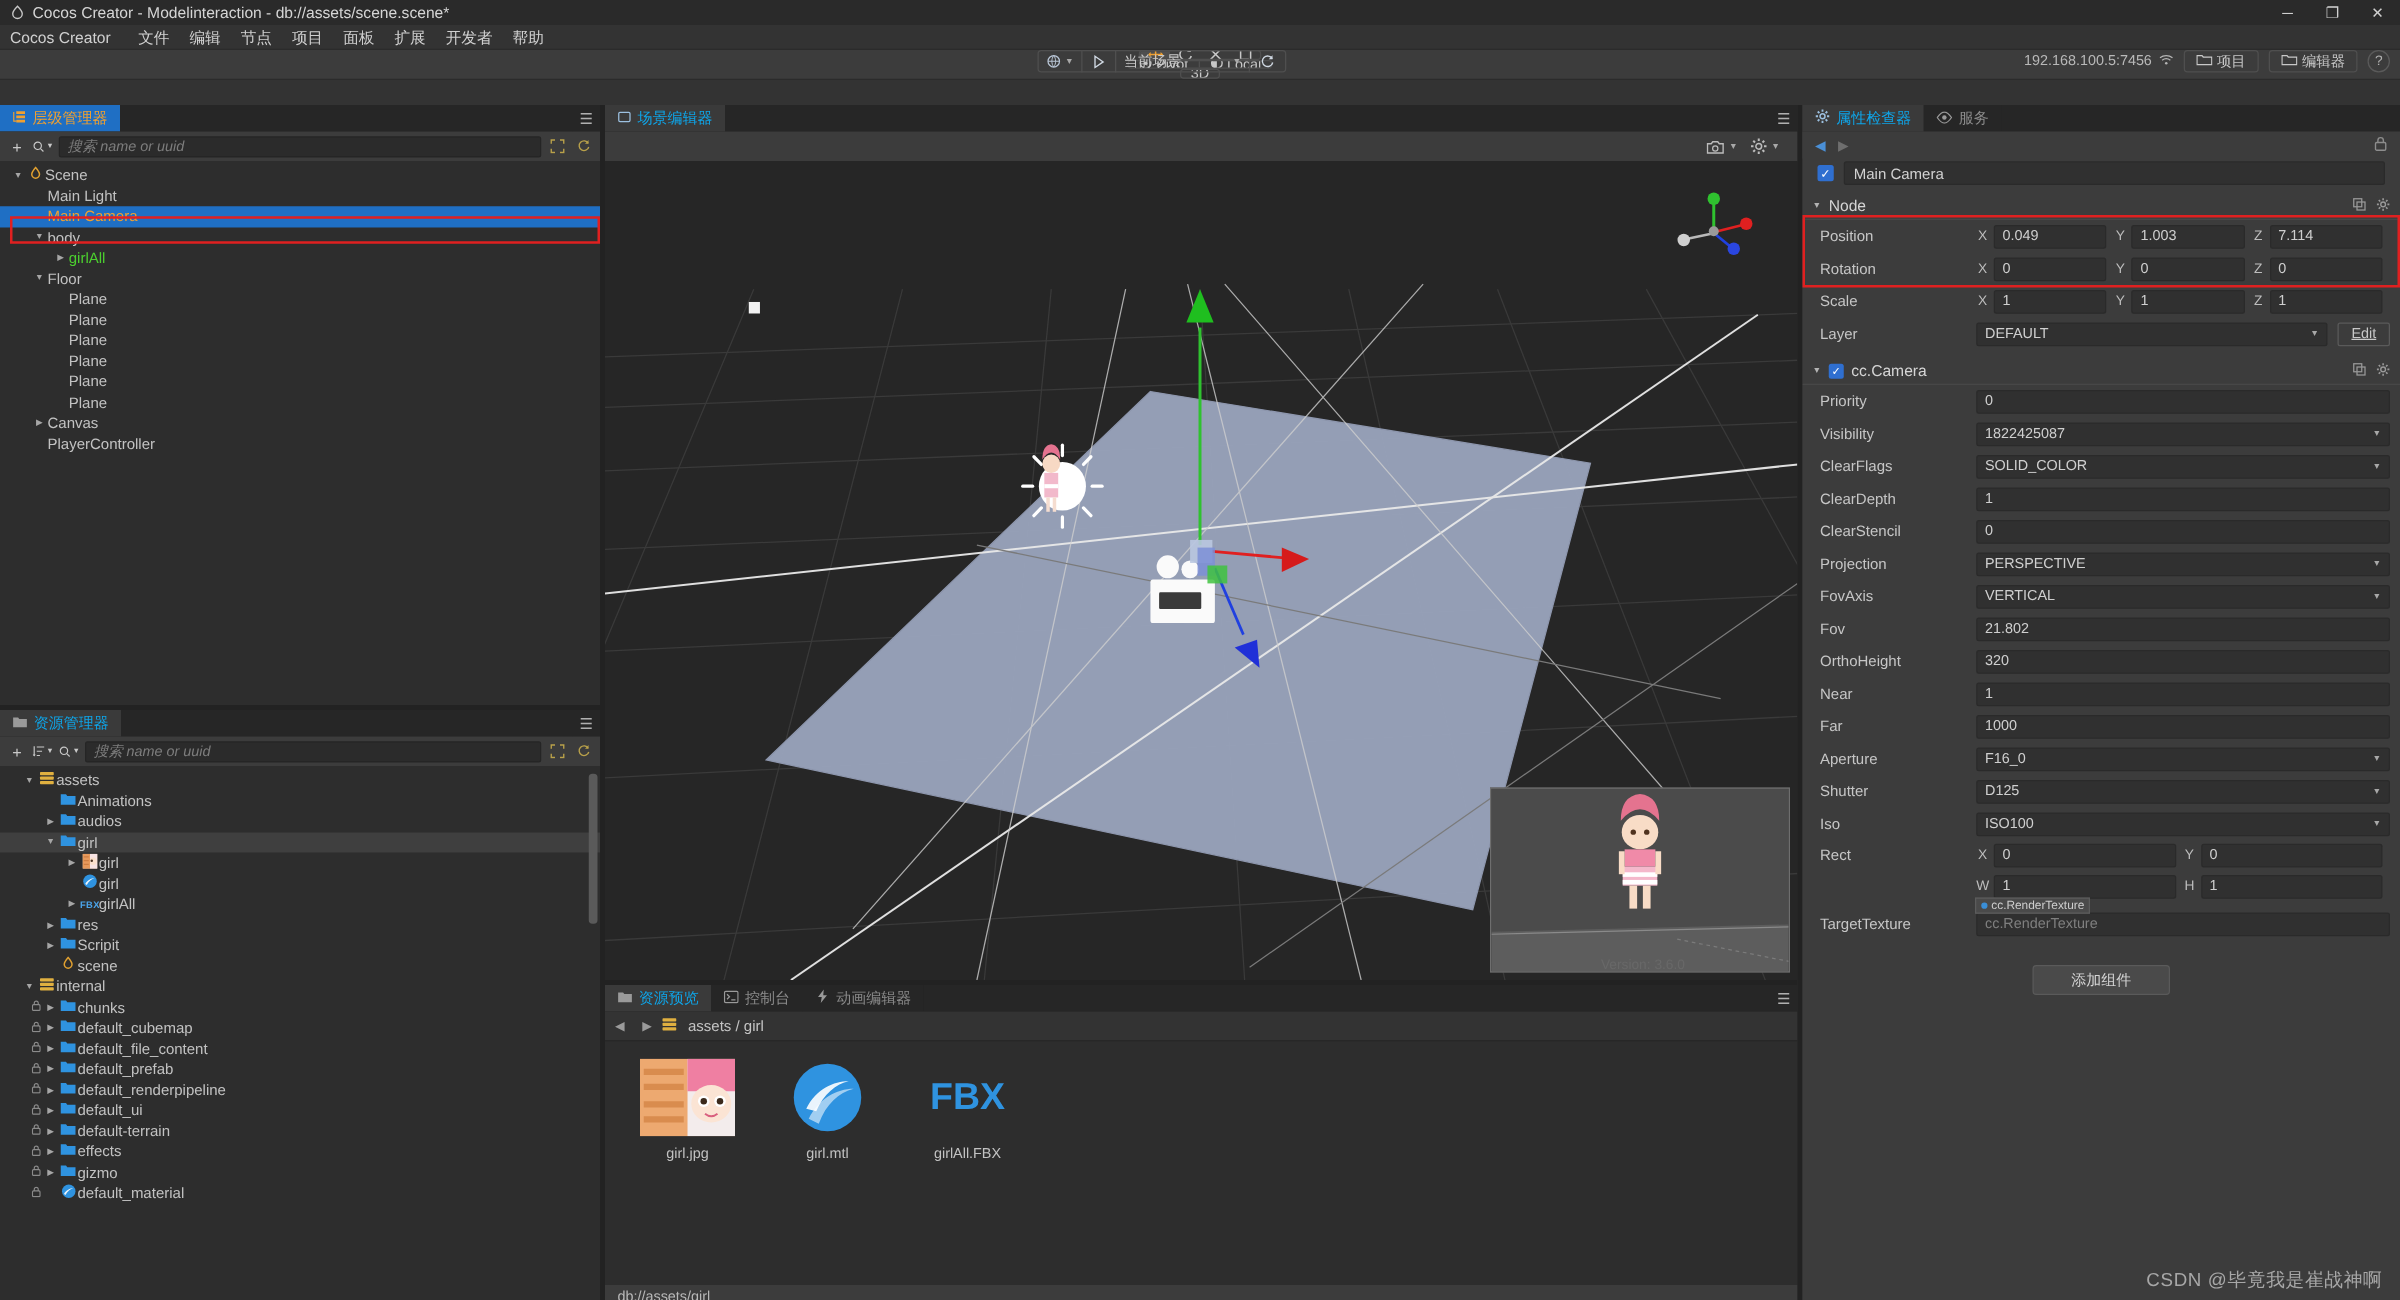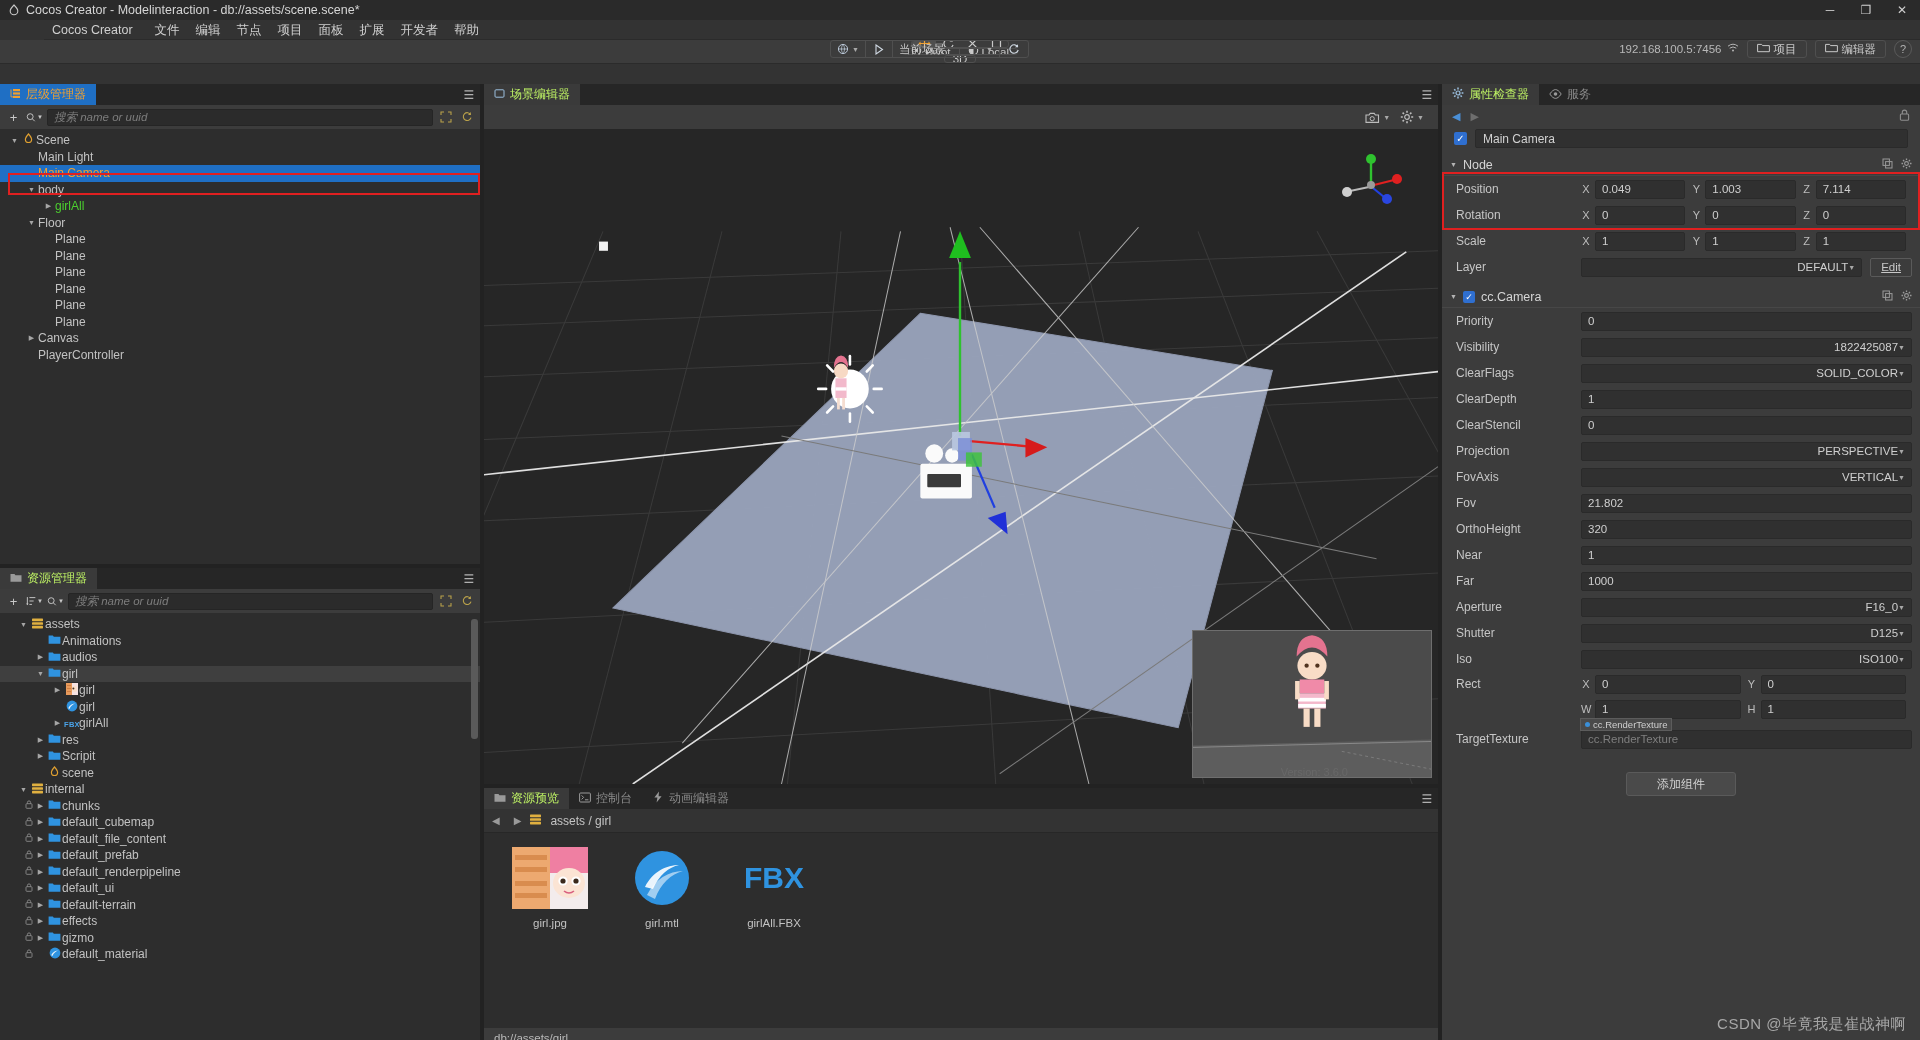--- a/index.html
+++ b/index.html
@@ -26,21 +26,21 @@
   .titlebar .ttext { font-size: 12.5px; color: #d5d5d5; }
   .winbtns { position: absolute; right: 0; top: 0; height: 20px; display: flex; }
   .winbtn {
     width: 36px; height: 20px; display: flex; align-items: center; justify-content: center;
     color: #d0d0d0; font-size: 12px;
   }
 
   
   .menubar {
     height: 20px; background: #333; display: flex; align-items: center;
-    padding-left: 8px; gap: 0px; border-bottom: 1px solid #2b2b2b; margin-left: 44px;
+    padding-left: 8px; gap: 0px; border-bottom: 1px solid #2b2b2b;
   }
   .menubar .mi { padding: 0 8px; font-size: 12.5px; color: #d0d0d0; line-height: 20px; }
   .menubar .mi.brand { color: #d0d0d0; padding-left: 0; padding-right: 14px; }
 
   
   .toolbar {
     height: 24px; background: #3c3c3c; display: flex; align-items: center;
     padding: 0 6px; position: relative; border-bottom: 1px solid #2b2b2b; flex-direction: column;
   }
   .tgroup { display: flex; align-items: center; border: 1px solid #4f4f4f; border-radius: 3px; height: 18px; overflow: hidden; }
@@ -84,21 +84,21 @@
   .panel { background: #2d2d2d; display: flex; flex-direction: column; }
   .panel-tabs {
     height: 21px; background: #262626; display: flex; align-items: stretch; flex: none;
     position: relative;
   }
   .ptab {
     display: flex; align-items: center; gap: 5px; padding: 0 10px;
     font-size: 12px; color: #9a9a9a; background: #2d2d2d;
   }
   .ptab.sel { background: #1f6fc4; color: #f0a030; }
-  .ptab.sel2 { background: #3a3a3a; color: #bef264; }
+  .ptab.sel2 { background: #3a3a3a; color: #0ea5e9; }
   .ptab.inactive { background: #262626; color: #8a8a8a; }
   .ptab-filler { flex: 1; background: #262626; }
   .ptab-menu {
     width: 22px; display: flex; align-items: center; justify-content: center;
     color: #b0b0b0; font-size: 12px; background: #262626;
   }
 
   .searchrow {
     height: 24px; background: #3c3c3c; display: flex; align-items: center;
     gap: 4px; padding: 0 5px; flex: none;
@@ -173,21 +173,21 @@
   }
   .caret { font-size: 7px; color: #b4b4b4; }
   .comp-icons { margin-left: auto; display: flex; gap: 8px; color: #9a9a9a; font-size: 11px; }
 
   .prow { height: 26px; display: flex; align-items: center; padding: 0 8px 0 14px; }
   .plabel { width: 125px; font-size: 12px; color: #c6c6c6; flex: none; }
   .pfield {
     flex: 1; height: 19px; background: #303030; border: 1px solid #2a2a2a; border-radius: 2px;
     display: flex; align-items: center; padding: 0 6px; font-size: 11.5px; color: #cfcfcf;
   }
-  .pfield.sel-like { justify-content: flex-end; }
+  .pfield.sel-like { justify-content: space-between; }
   .chev { font-size: 7px; color: #a8a8a8; }
   .vec3 { flex: 1; display: flex; align-items: center; gap: 0; }
   .axis { display: flex; align-items: center; flex: 1; gap: 4px; }
   .axislbl { width: 10px; font-size: 11px; color: #bdbdbd; text-align: center; flex: none; }
   .axisfield {
     flex: 1; height: 19px; background: #303030; border: 1px solid #2a2a2a; border-radius: 2px;
     display: flex; align-items: center; padding: 0 6px; font-size: 11.5px; color: #cfcfcf;
     margin-right: 6px;
   }
   .colorfield {

